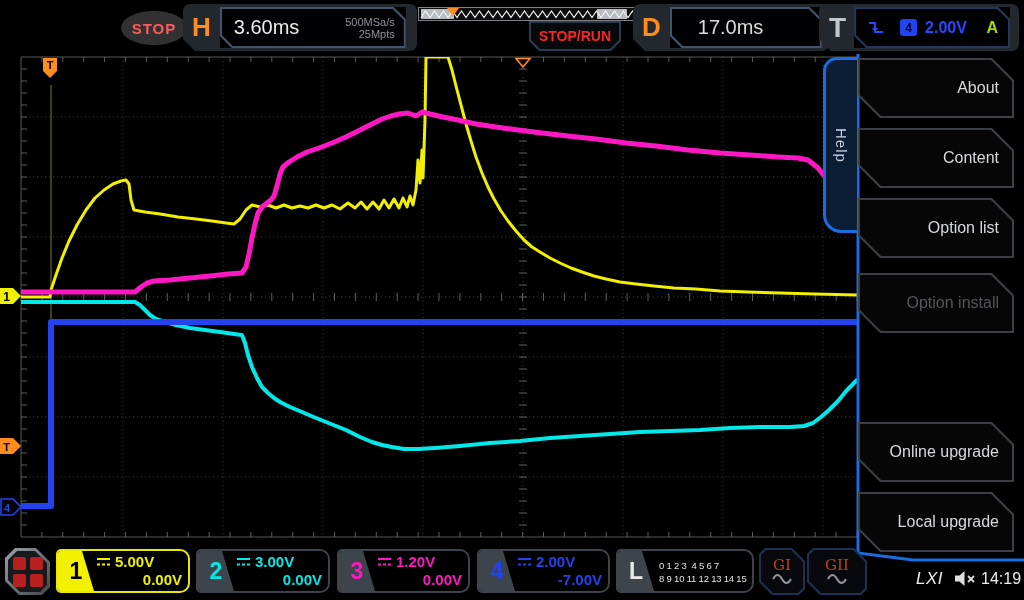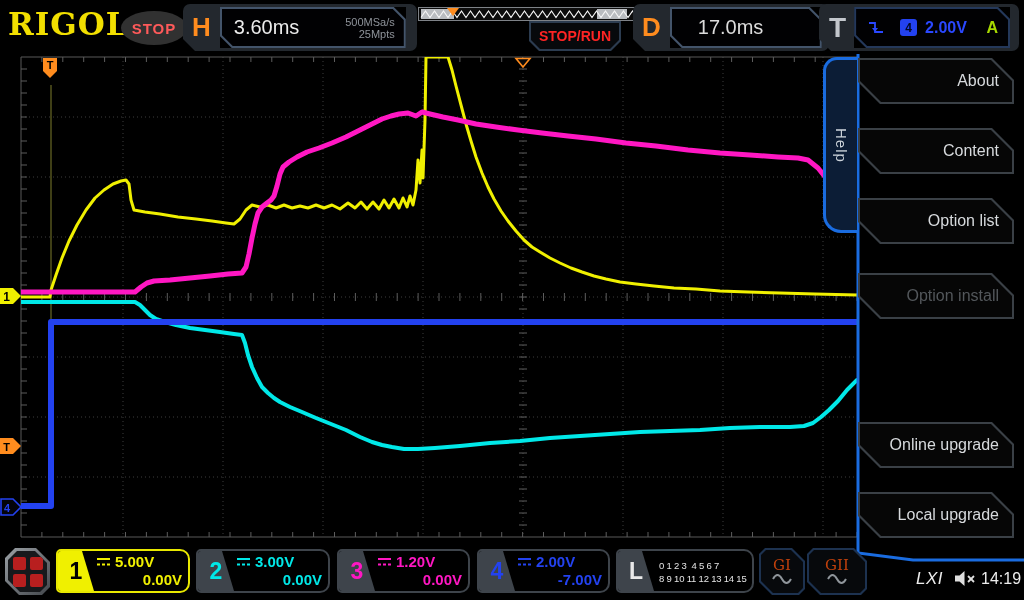--- a/index.html
+++ b/index.html
@@ -27,21 +27,21 @@
   .topbtn .bframe{position:absolute;inset:0;background:#2c3c50;clip-path:polygon(0 0,100% 0,100% calc(100% - 10px),calc(100% - 10px) 100%,10px 100%,0 calc(100% - 10px));}
   .topbtn .bin{position:absolute;inset:2px;background:#07090c;clip-path:polygon(0 0,100% 0,100% calc(100% - 9px),calc(100% - 9px) 100%,9px 100%,0 calc(100% - 9px));display:flex;align-items:center;justify-content:center;font-weight:bold;font-size:14px;}
   .yel{color:#f5f500;} .red{color:#ff2424;}
   .tl-bar{position:absolute;left:418px;top:7px;width:222px;height:12px;background:#0d0d0d;border:1px solid #7e8287;clip-path:polygon(0 0,calc(100% - 7px) 0,100% 100%,0 100%);}
   .tl-gray{position:absolute;top:1px;bottom:1px;background:#b9bcc0;}
   .tl-tri{position:absolute;top:0;width:0;height:0;border-left:6px solid transparent;border-right:6px solid transparent;border-top:8px solid #ff8c1e;}
 
   
   .help-tab{position:absolute;left:823px;top:57px;width:34px;height:176px;background:#0c1d36;border:3px solid #1a6ce0;border-right:none;border-radius:14px 0 0 18px;display:flex;align-items:center;justify-content:center;box-sizing:border-box;}
   .help-tab span{writing-mode:vertical-rl;color:#ccd3da;font-size:15px;letter-spacing:1px;}
-  .mbtn{position:absolute;left:858px;width:156px;height:46px;}
+  .mbtn{position:absolute;left:858px;width:156px;height:60px;}
   .mbtn .bframe{position:absolute;inset:0;background:#3a4046;clip-path:polygon(0 0,calc(100% - 22px) 0,100% 22px,100% 100%,22px 100%,0 calc(100% - 22px));}
   .mbtn .bin{position:absolute;inset:2px;background:#060606;clip-path:polygon(0 0,calc(100% - 21px) 0,100% 21px,100% 100%,21px 100%,0 calc(100% - 21px));display:flex;align-items:center;justify-content:flex-end;color:#d7dadd;font-size:16px;padding-right:13px;box-sizing:border-box;}
   .mbtn.disabled .bin{color:#53575b;}
 
   
   .gridbtn{position:absolute;left:5px;top:548px;width:45px;height:47px;}
   .gridbtn .bframe{position:absolute;inset:0;background:linear-gradient(135deg,#9aa0a5,#43474c);clip-path:polygon(0 10px,10px 0,calc(100% - 14px) 0,100% 14px,100% calc(100% - 8px),calc(100% - 8px) 100%,14px 100%,0 calc(100% - 14px));}
   .gridbtn .bin{position:absolute;inset:3px;background:#17191c;clip-path:polygon(0 9px,9px 0,calc(100% - 12px) 0,100% 12px,100% calc(100% - 7px),calc(100% - 7px) 100%,12px 100%,0 calc(100% - 12px));display:grid;grid-template-columns:13px 13px;grid-template-rows:13px 13px;gap:4px;align-content:center;justify-content:center;}
   .gridbtn .sq{background:#b81f1f;border-radius:2px;}
   .chbox{position:absolute;top:549px;height:44px;background:#000;border:2px solid #3e444b;border-radius:5px 10px 10px 5px;display:flex;box-sizing:border-box;overflow:hidden;}
@@ -59,21 +59,20 @@
   .gbtn .bin{position:absolute;inset:2px;background:#07090c;clip-path:polygon(0 5px,5px 0,calc(100% - 12px) 0,100% 12px,100% calc(100% - 5px),calc(100% - 5px) 100%,12px 100%,0 calc(100% - 12px));display:flex;flex-direction:column;align-items:center;justify-content:center;color:#c2410c;font-family:"DejaVu Serif",serif;font-size:15px;line-height:15px;}
   .lxi{position:absolute;left:916px;top:569px;color:#ececec;font-weight:normal;font-style:italic;font-size:17px;letter-spacing:0.5px;}
   .clock{position:absolute;left:981px;top:570px;color:#ececec;font-size:16px;}
   .spk{position:absolute;left:954px;top:570px;}
 </style>
 </head>
 <body>
 
 <div id="stage">
 
-  <div class="brand">RIGOL</div>
   <div class="stop-badge">
       <span>STOP</span>
     </div>
 
   <div class="hgroup" style="left:183px;width:234px;">
     <span class="glyph gorange">H</span>
     <div class="infobox" style="width:186px;">
       <div class="bframe"></div>
       <div class="bin">
         <span class="hscale">3.60ms</span>

